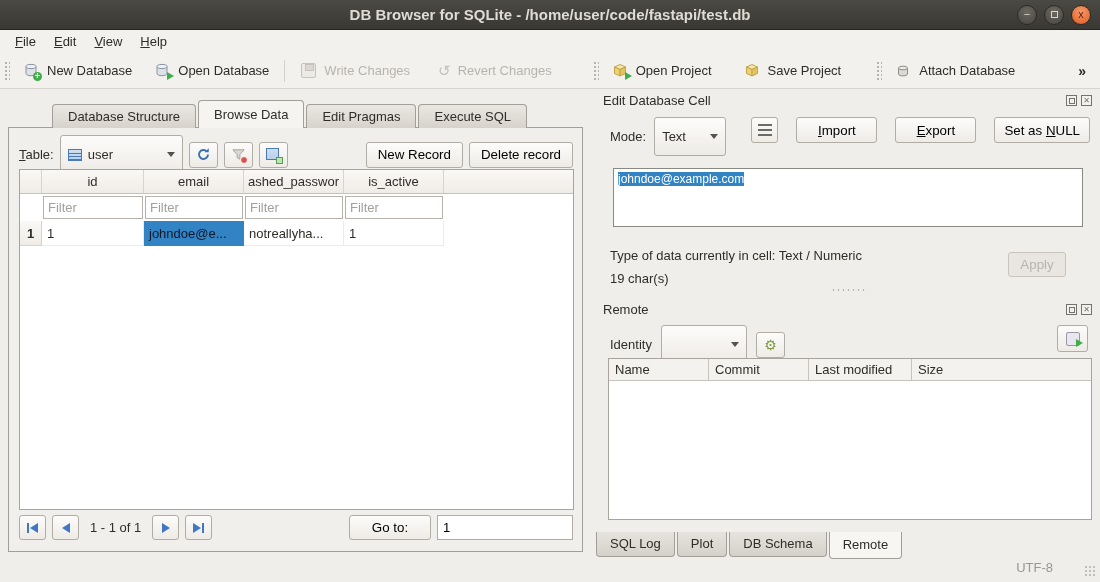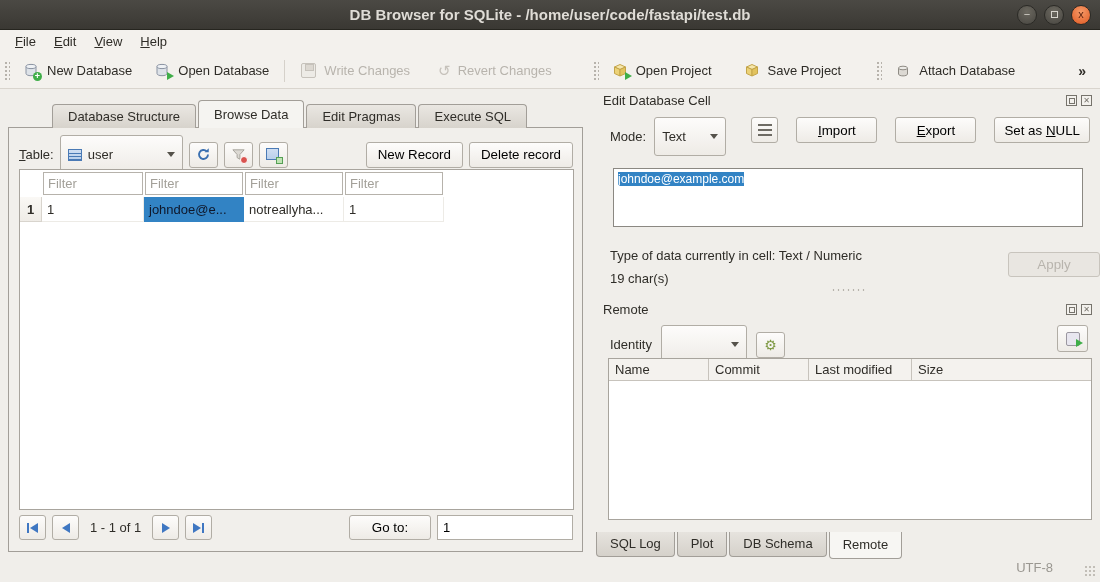--- a/index.html
+++ b/index.html
@@ -131,21 +131,21 @@
   .cell-actions { position:absolute; right:10px; top:117px; display:flex; gap:18px; }
   .btn-import, .btn-export { width:81px; padding:4px 0; }
   .btn-null { padding:4px 9px; }
   .wrap-btn { width:27px; height:26px; }
 
   .cell-editor { position:absolute; left:613px; top:168px; width:470px; height:59px;
     background:#fff; border:1px solid #8b8882; padding:2px 4px; font-size:12px; line-height:17px; }
   .cell-editor .sel { background:var(--selection-blue,#3283c4); color:#fff; }
 
   .cell-info { position:absolute; left:610px; top:244px; width:390px; line-height:23px; }
-  .apply-btn { position:absolute; left:1008px; top:252px; width:92px; height:25px; }
+  .apply-btn { position:absolute; left:1008px; top:252px; width:58px; height:25px; }
 
   .h-splitter { position:absolute; left:595px; top:288px; width:505px; height:6px;
     display:flex; justify-content:center; }
   .h-splitter .dots { width:34px; height:4px;
     background-image:radial-gradient(#b7b3ac 1px, transparent 1.2px); background-size:5px 4px; }
 
   .identity-row { position:absolute; left:610px; top:325px; display:flex; align-items:center; gap:9px; }
   .identity-select { width:86px; }
   .push-btn { position:absolute; right:12px; top:325px; width:31px; height:27px; }
 
@@ -297,20 +297,27 @@
         <span style="display:block;width:13px;height:12px;border:1px solid #4a7ab5;background:linear-gradient(#cfdef2,#b9cfeb);"></span>
         <span style="position:absolute;right:-2px;bottom:-2px;width:7px;height:7px;background:#bfe3b4;border:1px solid #55a055;"></span>
       </span>
     </div>
     <div style="flex:1;"></div>
     <button class="btn" style="height:26px;">New Record</button>
     <button class="btn" style="height:26px;">Delete record</button>
   </div>
 
   <div class="grid">
+    <div class="grid-header">
+      <div class="gh-cell w-num"></div>
+      <div class="gh-cell w-id">id</div>
+      <div class="gh-cell w-email">email</div>
+      <div class="gh-cell w-pass">ashed_passwor</div>
+      <div class="gh-cell w-act">is_active</div>
+    </div>
     <div class="filter-row">
       <div class="w-num"></div>
       <div class="filter-cell w-id"><input class="filter-input" placeholder="Filter" style=""></div>
       <div class="filter-cell w-email"><input class="filter-input" placeholder="Filter" style=""></div>
       <div class="filter-cell w-pass"><input class="filter-input" placeholder="Filter" style=""></div>
       <div class="filter-cell w-act"><input class="filter-input" placeholder="Filter" style=""></div>
     </div>
     <div class="data-row">
       <div class="rownum">1</div>
       <div class="cell w-id">1</div>

